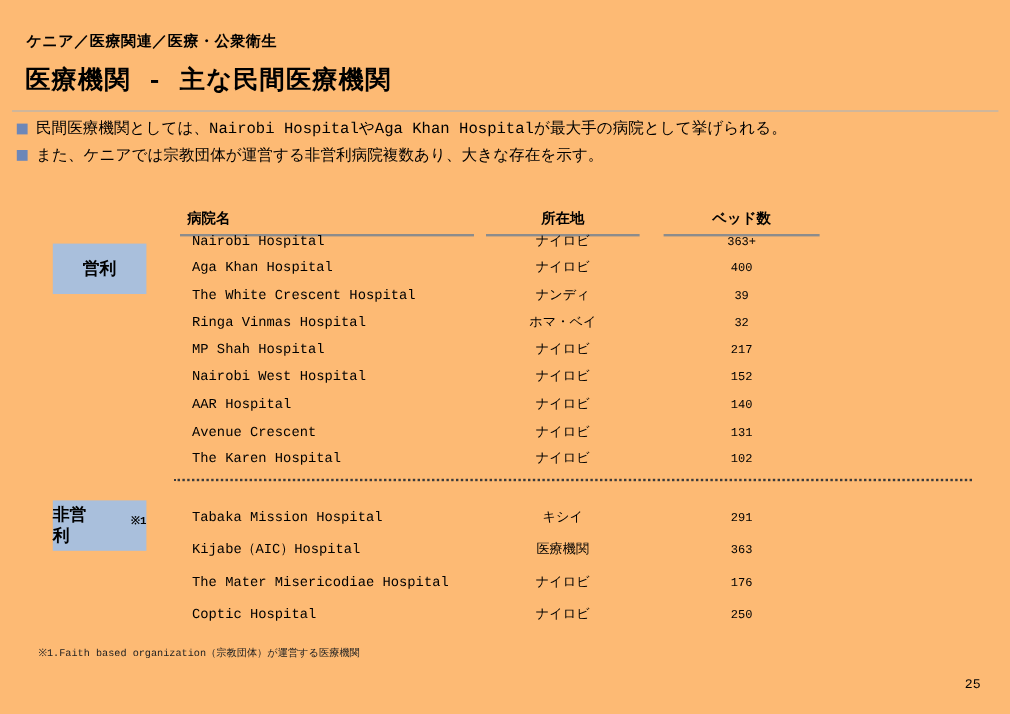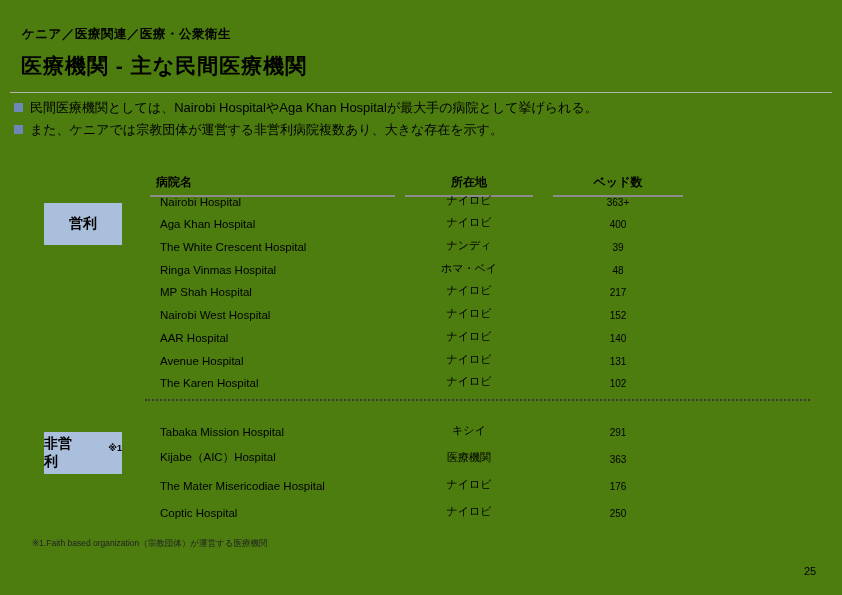--- a/index.html
+++ b/index.html
@@ -1,17 +1,17 @@
 <!DOCTYPE html>
 <html><head>
 <meta charset="utf-8">
 <style>
   html,body{margin:0;padding:0;background:#ffffff;}
   body{font-family:"Liberation Sans","DejaVu Sans",sans-serif;color:#000;}
-  .slide{position:relative;width:842px;height:595px;background:#4d7c0f;overflow:hidden;}
+  .slide{position:relative;width:842px;height:595px;background:#fdba74;overflow:hidden;font-family:Liberation Mono, monospace;}
 
   .breadcrumb{position:absolute;left:22px;top:26px;font-size:12.5px;font-weight:bold;letter-spacing:.5px;}
   .page-title{position:absolute;left:21px;top:52px;font-size:21px;font-weight:bold;letter-spacing:1px;}
   .title-rule{position:absolute;left:10px;top:92px;width:822px;height:0;border-top:1px solid #b3b3b3;}
 
   .bullets{position:absolute;left:14px;top:100px;width:810px;}
   .bullet{display:flex;align-items:flex-start;margin-bottom:7px;font-size:13px;line-height:15px;}
   .bullet-square{flex:0 0 auto;width:9px;height:9px;margin:3px 7px 0 0;background:#6d87b8;}
 
   .table-wrap{position:absolute;left:150px;top:155px;width:533px;}
@@ -28,21 +28,21 @@
   .rows[data-section="1"] .row{height:27px;}
   .row{display:flex;align-items:flex-end;}
   .cell-name{width:235px;padding-left:10px;font-size:11.5px;}
   .cell-loc{width:128px;margin-left:10px;text-align:center;font-size:11px;}
   .cell-beds{width:130px;margin-left:20px;text-align:center;font-size:10px;margin-top:27px;}
 
   .dashed-sep{position:absolute;left:145px;top:399px;width:665px;height:0;border-top:2px dotted #3a3a3a;}
 
   .label-box{position:absolute;left:44px;width:78px;height:42px;background:#a9bfdc;display:flex;align-items:center;justify-content:center;font-weight:bold;font-size:14px;}
   .label-box.profit{top:203px;}
-  .label-box.nonprofit{top:432px;gap:36px;}
+  .label-box.nonprofit{top:417px;gap:36px;}
   .label-sup{font-size:9px;vertical-align:super;position:relative;top:-5px;font-weight:bold;}
 
   .footnote{position:absolute;left:20px;font-size:8.5px;color:#222;}
   .footnote.fn1{top:538px;margin-left:12px;}
   .footnote.src{top:562px;}
   .page-number{position:absolute;left:804px;top:565px;font-size:11px;}
 </style>
 </head>
 <body>
 
@@ -81,39 +81,39 @@
           <span class="cell-beds">400</span>
         </div>
         <div class="row">
           <span class="cell-name">The White Crescent Hospital</span>
           <span class="cell-loc">ナンディ</span>
           <span class="cell-beds">39</span>
         </div>
         <div class="row">
           <span class="cell-name">Ringa Vinmas Hospital</span>
           <span class="cell-loc">ホマ・ベイ</span>
-          <span class="cell-beds">48</span>
+          <span class="cell-beds">32</span>
         </div>
         <div class="row">
           <span class="cell-name">MP Shah Hospital</span>
           <span class="cell-loc">ナイロビ</span>
           <span class="cell-beds">217</span>
         </div>
         <div class="row">
           <span class="cell-name">Nairobi West Hospital</span>
           <span class="cell-loc">ナイロビ</span>
           <span class="cell-beds">152</span>
         </div>
         <div class="row">
           <span class="cell-name">AAR Hospital</span>
           <span class="cell-loc">ナイロビ</span>
           <span class="cell-beds">140</span>
         </div>
         <div class="row">
-          <span class="cell-name">Avenue Hospital</span>
+          <span class="cell-name">Avenue Crescent</span>
           <span class="cell-loc">ナイロビ</span>
           <span class="cell-beds">131</span>
         </div>
         <div class="row">
           <span class="cell-name">The Karen Hospital</span>
           <span class="cell-loc">ナイロビ</span>
           <span class="cell-beds">102</span>
         </div>
       </div>
     <div class="rows" data-section="1">

